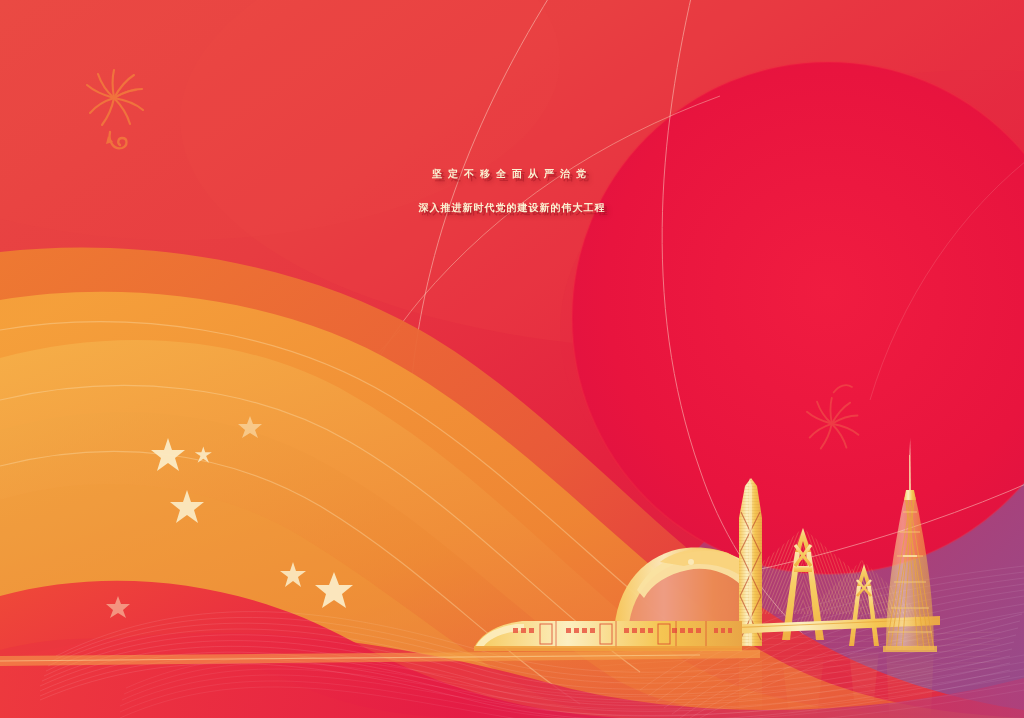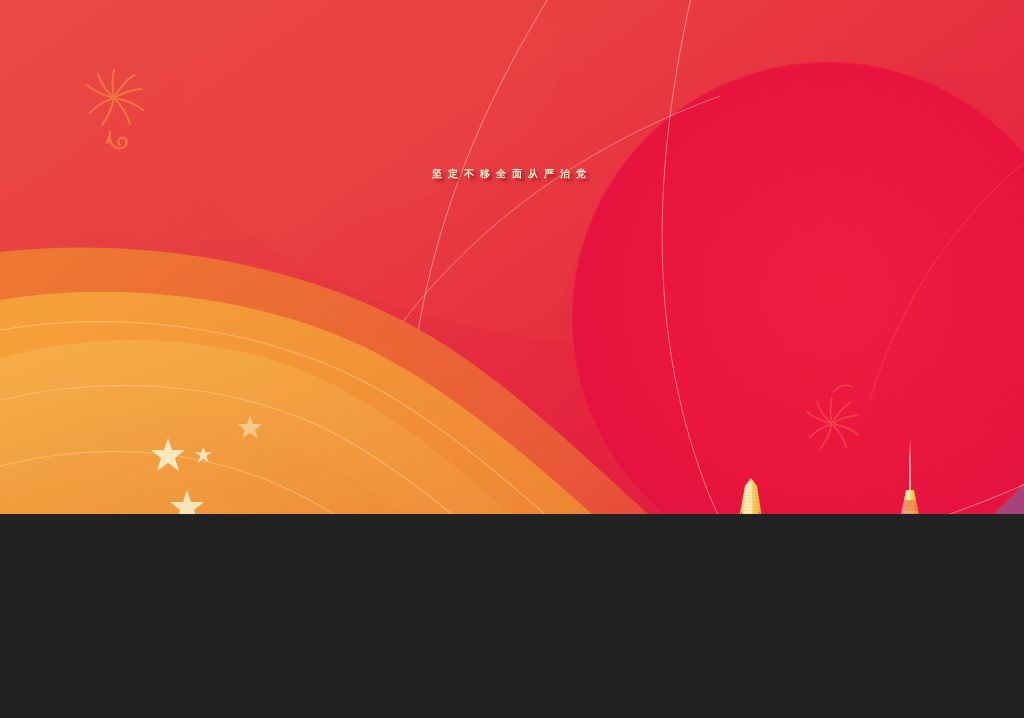--- a/index.html
+++ b/index.html
@@ -1,20 +1,20 @@
 <!DOCTYPE html>
 <html><head>
 <meta charset="utf-8">
 <title>Poster</title>
 <style>
   html,body{margin:0;padding:0;background:#222;}
   *{box-sizing:border-box;}
   #poster{
     position:relative;
-    width:1024px;height:514px;
+    width:1024px;height:718px;
     overflow:hidden;
     font-family:"DejaVu Sans","Liberation Sans",sans-serif;
     background:#404040;
   }
   #poster svg.layer{position:absolute;left:0;top:0;width:1024px;height:718px;display:block;}
 
   
   #headline{
     position:absolute;left:0;top:168px;width:1024px;
     text-align:center;z-index:40;pointer-events:none;
@@ -397,15 +397,16 @@
       <polygon points="190,508 194,520 207,520 197,528 201,541 190,533 179,541 183,528 173,520 186,520" opacity=".93" transform="translate(-3,-18) scale(1.0)"></polygon>
       <polygon points="293,562 296,571 306,571 298,577 301,587 293,581 285,587 288,577 280,571 290,571" opacity=".9"></polygon>
       <polygon points="334,572 339,585 353,585 342,594 346,608 334,600 322,608 326,594 315,585 329,585" opacity=".95"></polygon>
       <polygon points="250,416 253,424 262,424 255,430 258,438 250,433 242,438 245,430 238,424 247,424" opacity=".55"></polygon>
       <polygon points="118,596 121,604 130,604 123,610 126,618 118,613 110,618 113,610 106,604 115,604" opacity=".5"></polygon>
     </g>
   </svg>
 
   <div id="headline">
     <span id="hl-1" class="hl-line" style="font-size: 10px; line-height: 12px;">坚定不移全面从严治党</span>
+    <span id="hl-2" class="hl-line" style="font-size: 10px; line-height: 12px;">深入推进新时代党的建设新的伟大工程</span>
   </div>
 
 </div>
 
 </body></html>

